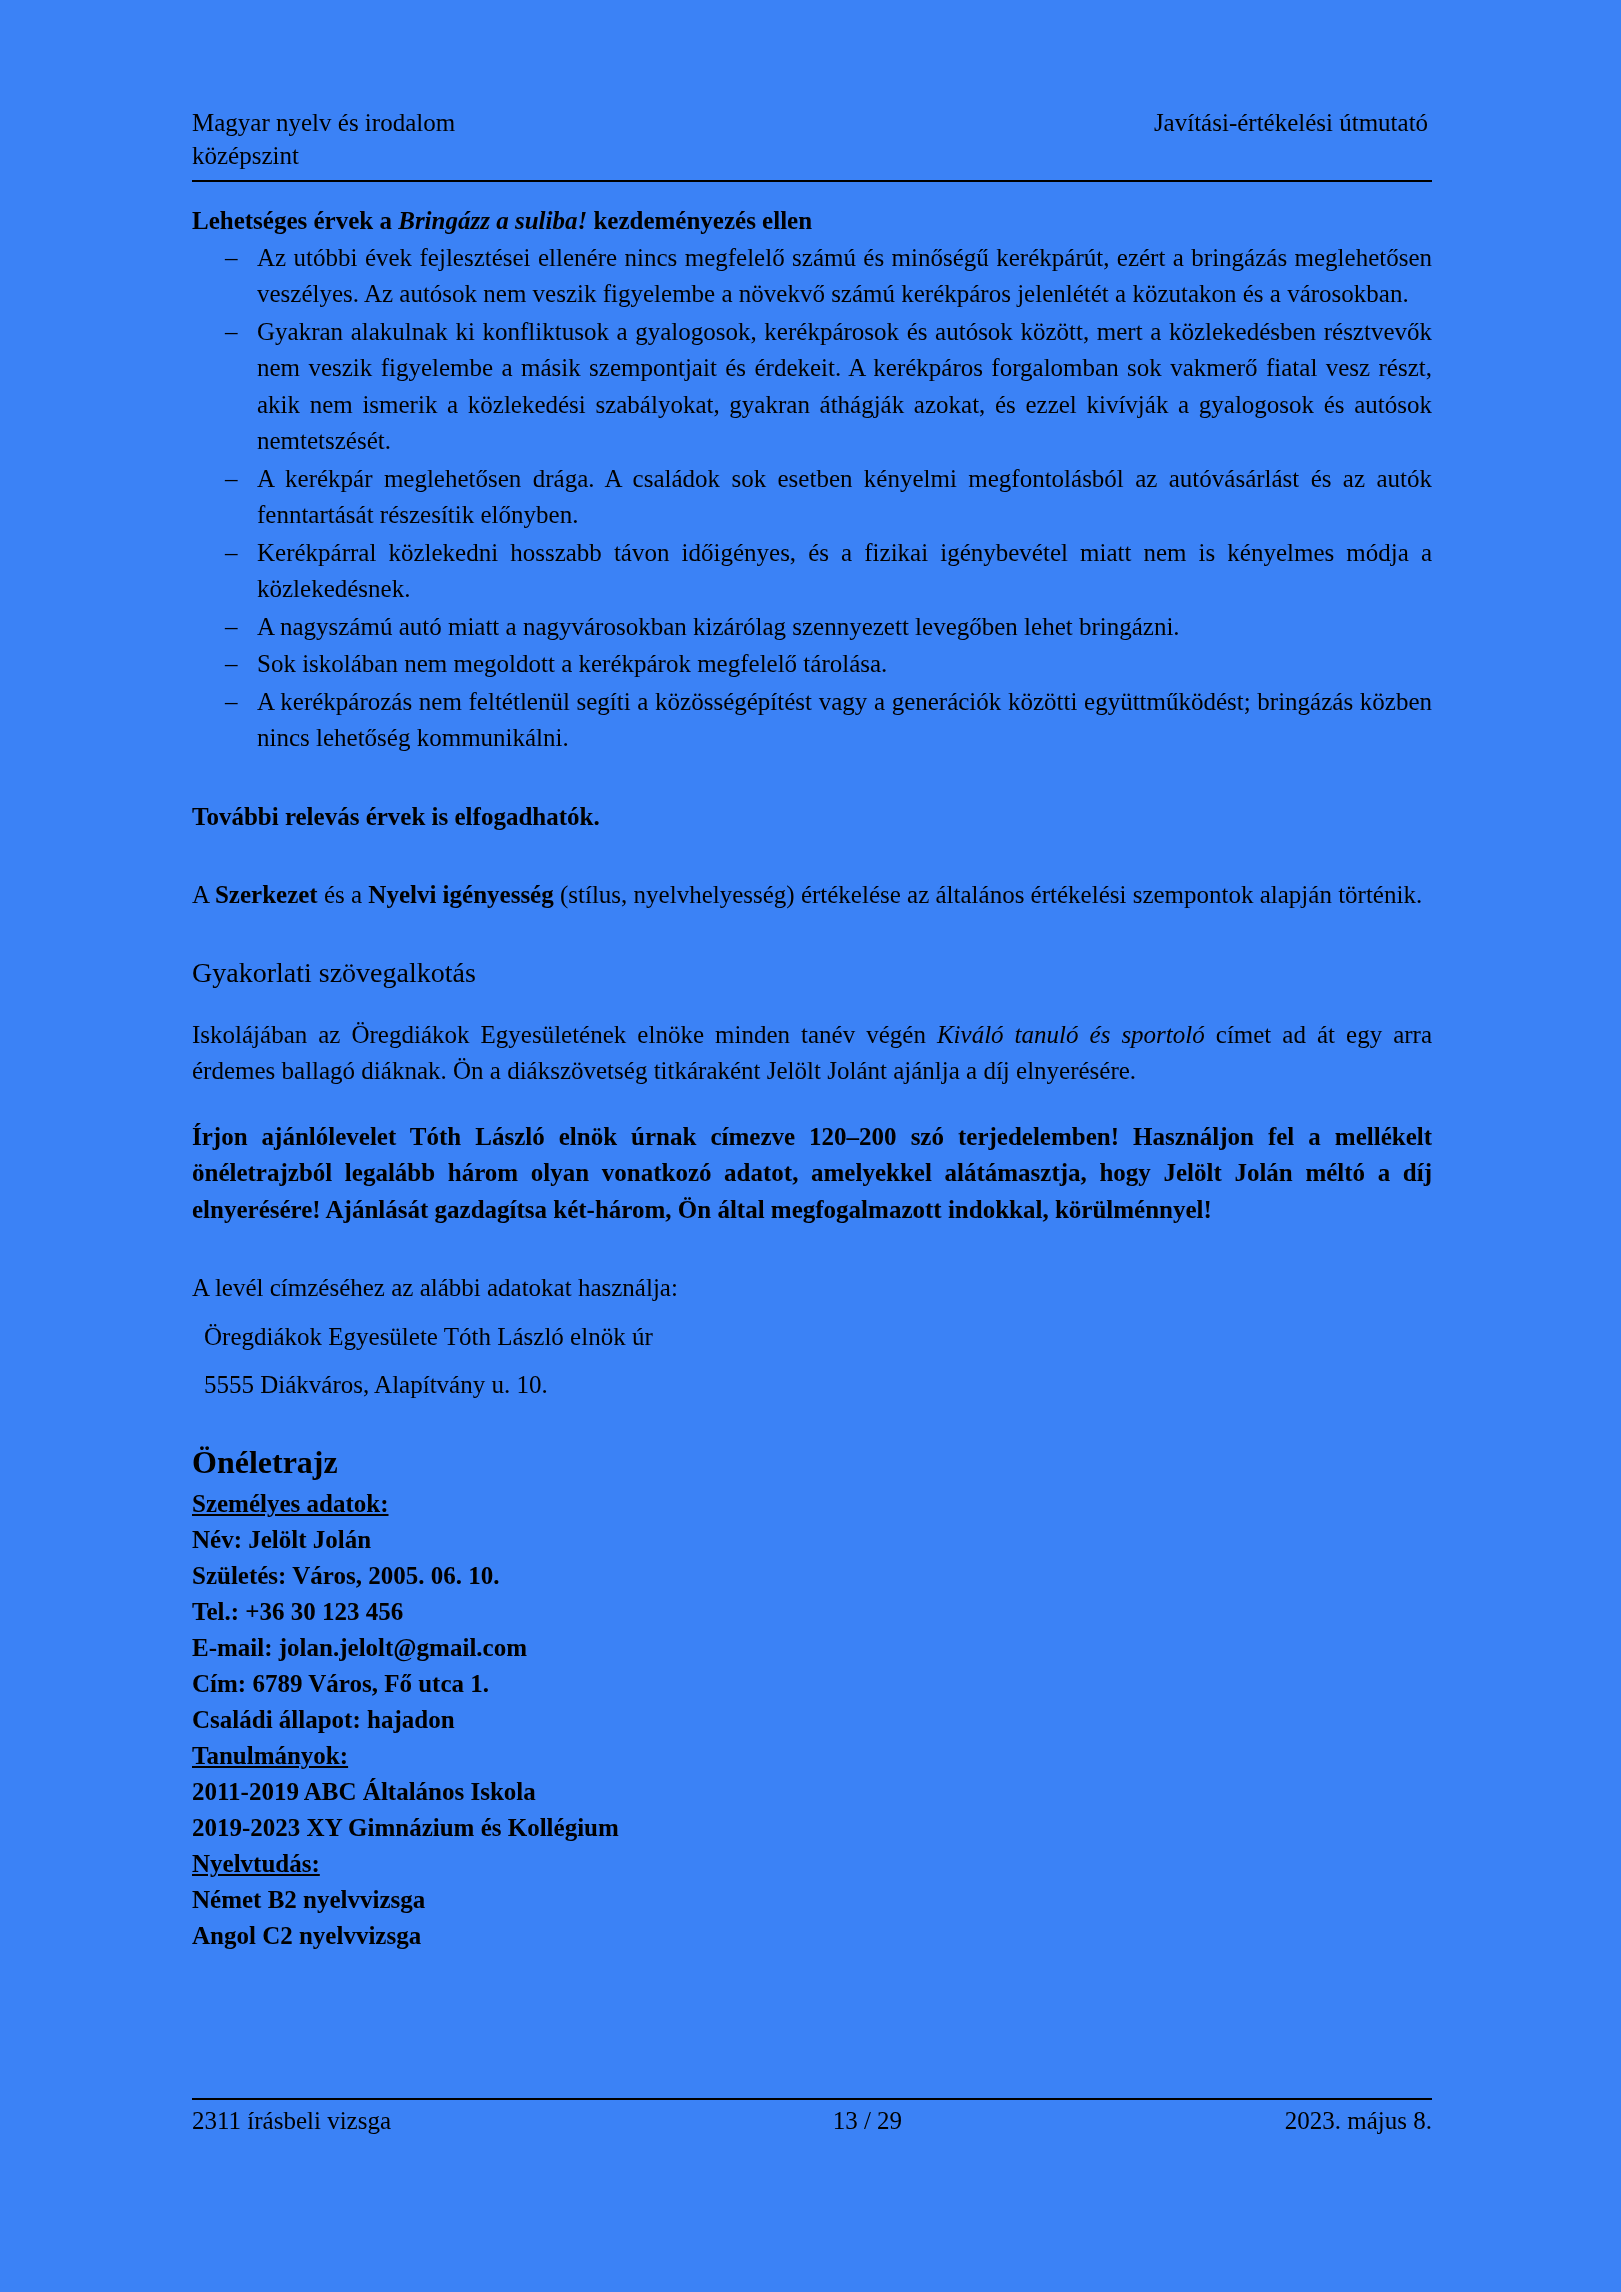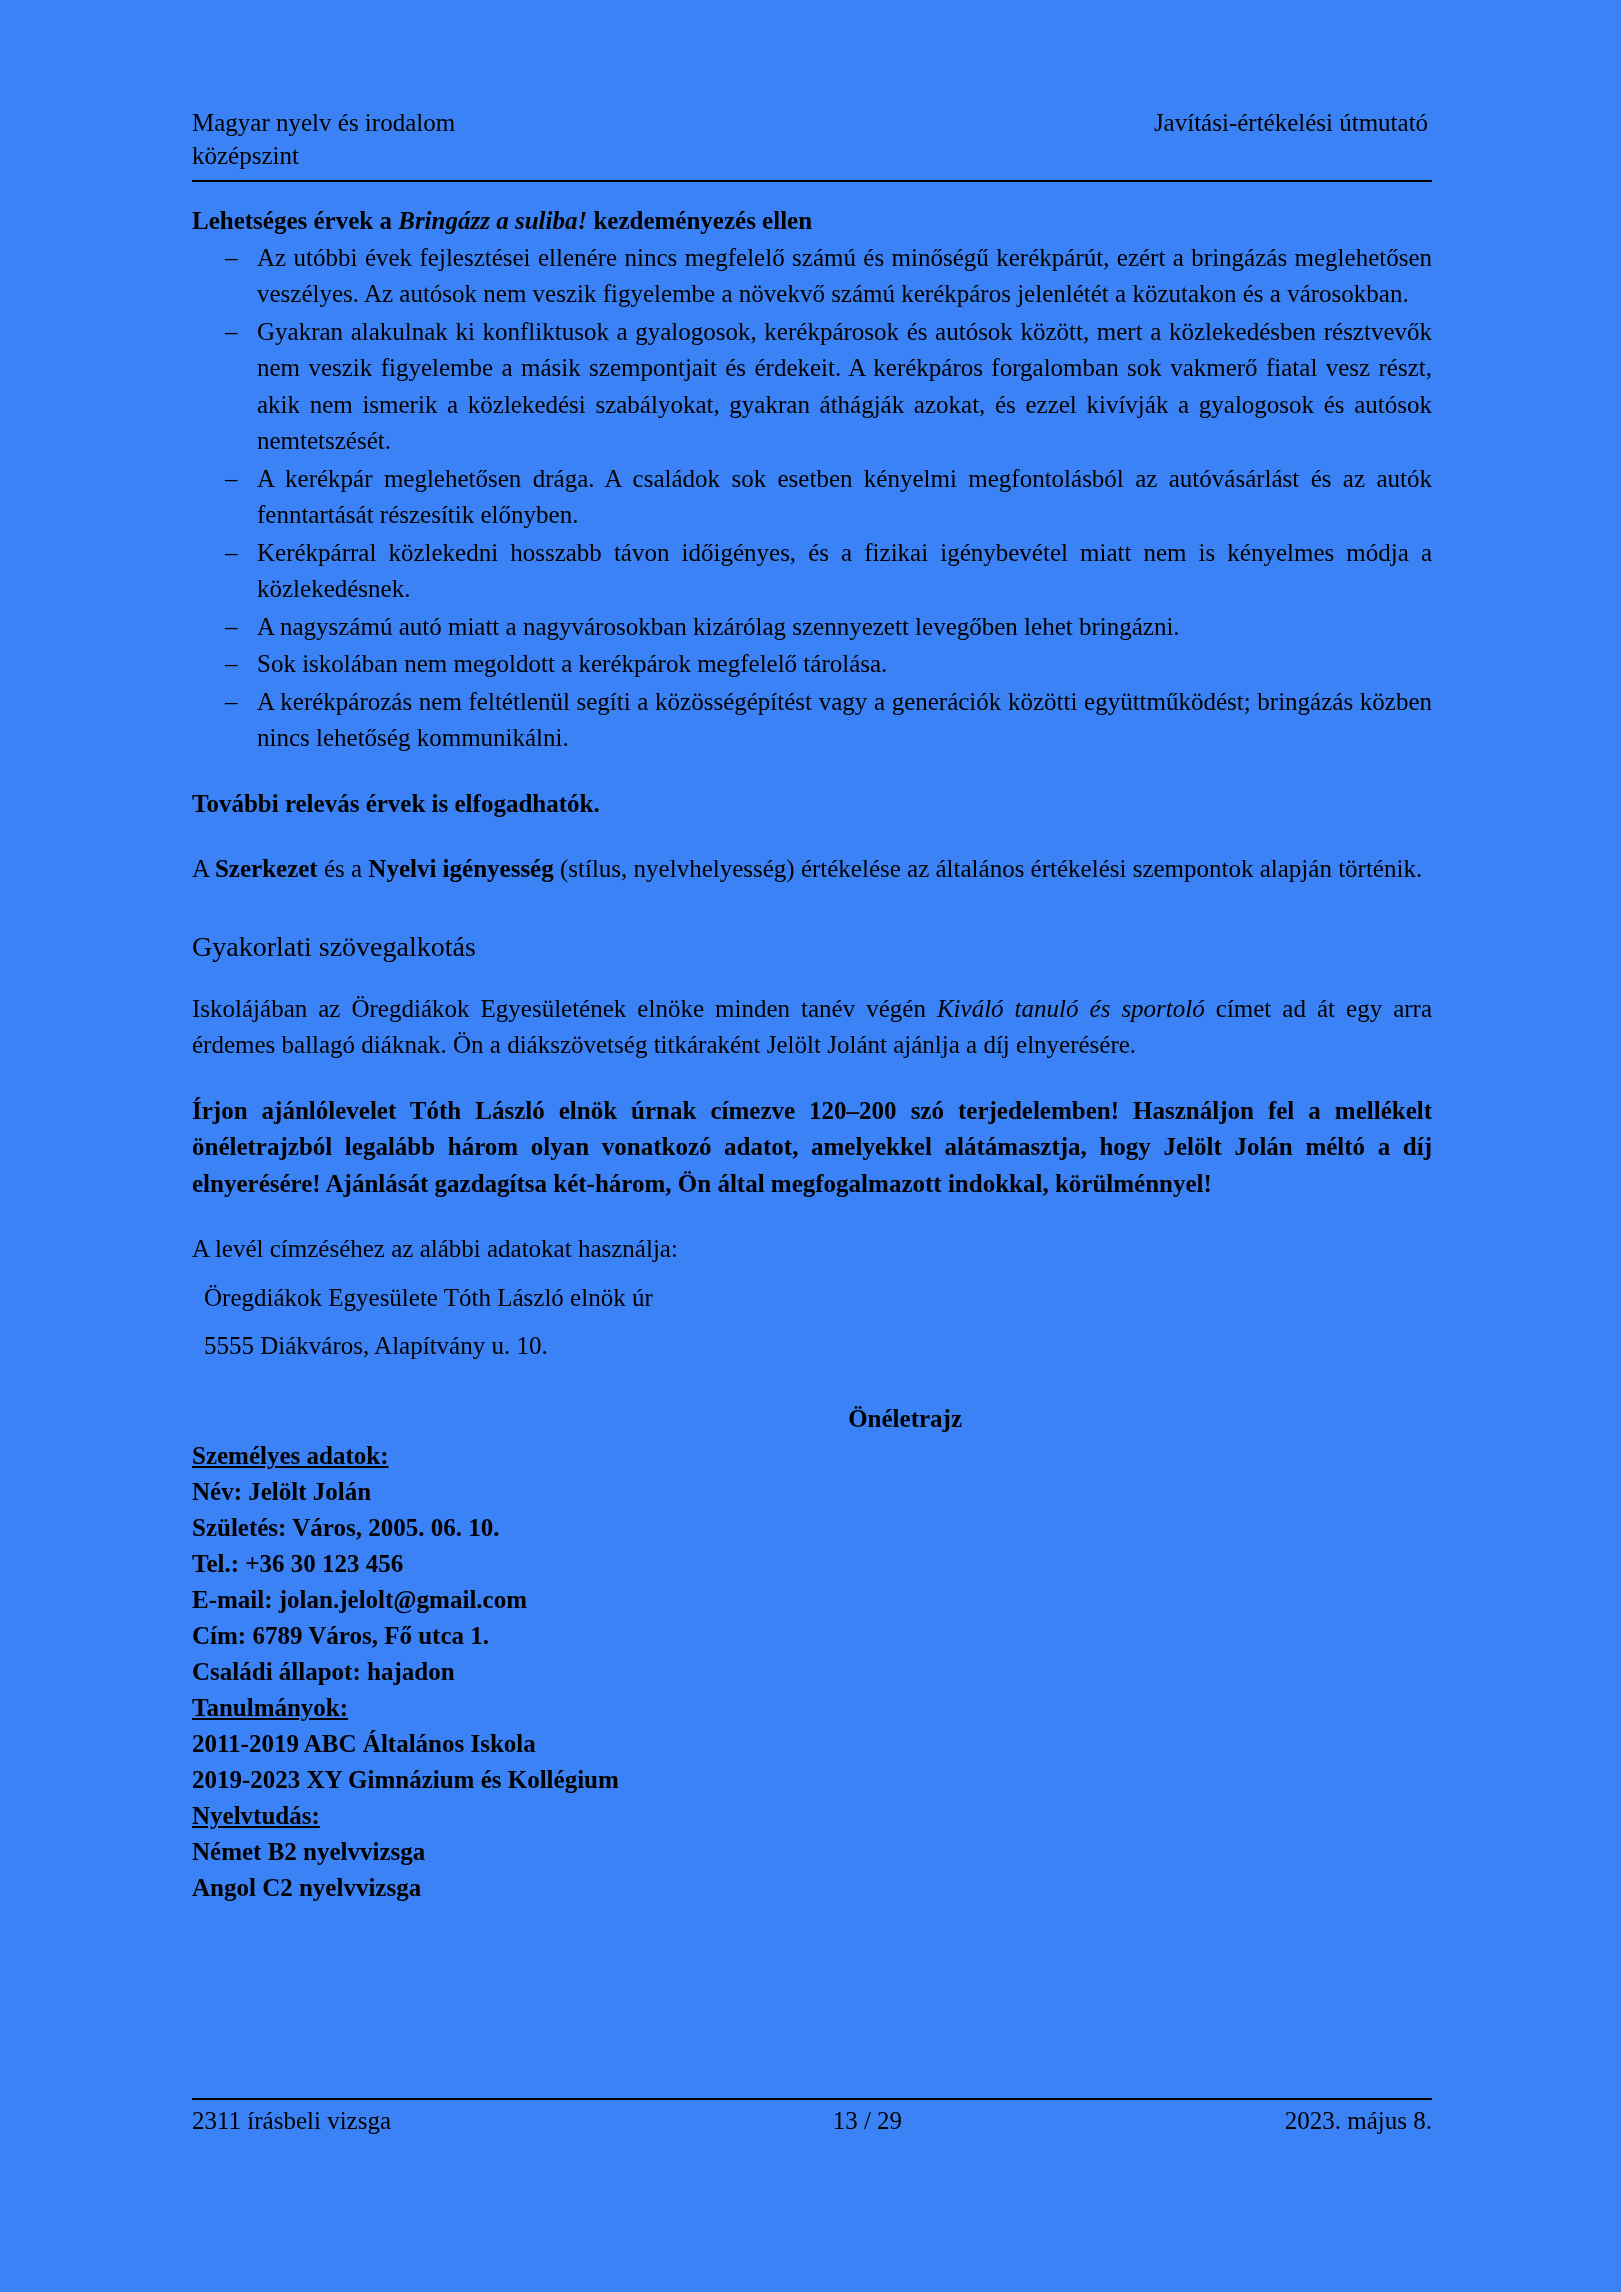--- a/index.html
+++ b/index.html
@@ -74,21 +74,21 @@
     left: 33px;
     top: 0;
   }
   p.body {
     font-size: 25px;
     line-height: 1.46;
     margin: 0;
     text-align: justify;
   }
   p.spaced {
-    margin-top: 29px;
+    margin-top: 42px;
   }
   .b { font-weight: bold; }
   .i { font-style: italic; margin-top: 28px; }
 
   h2.chapter {
     font-size: 28px;
     font-weight: normal;
     margin: 41px 0 25.5px 0;
     line-height: 1.3;
   }
@@ -101,23 +101,23 @@
     text-align: justify;
   }
 
   p.tight {
     font-size: 25px;
     line-height: 1.44;
     margin: 12px;
   }
 
   .cv-title {
-    font-size: 25px;
-    font-weight: bold;
-    text-align: right;
+    font-size: 32px;
+    font-weight: bold;
+    text-align: left;
     margin: 41px 0 5.9px 0;
     padding-right: 470px;
   }
   .cv-block {
     font-size: 25px;
     font-weight: bold;
     line-height: 1.44;
   }
   .u { text-decoration: underline; }
 

